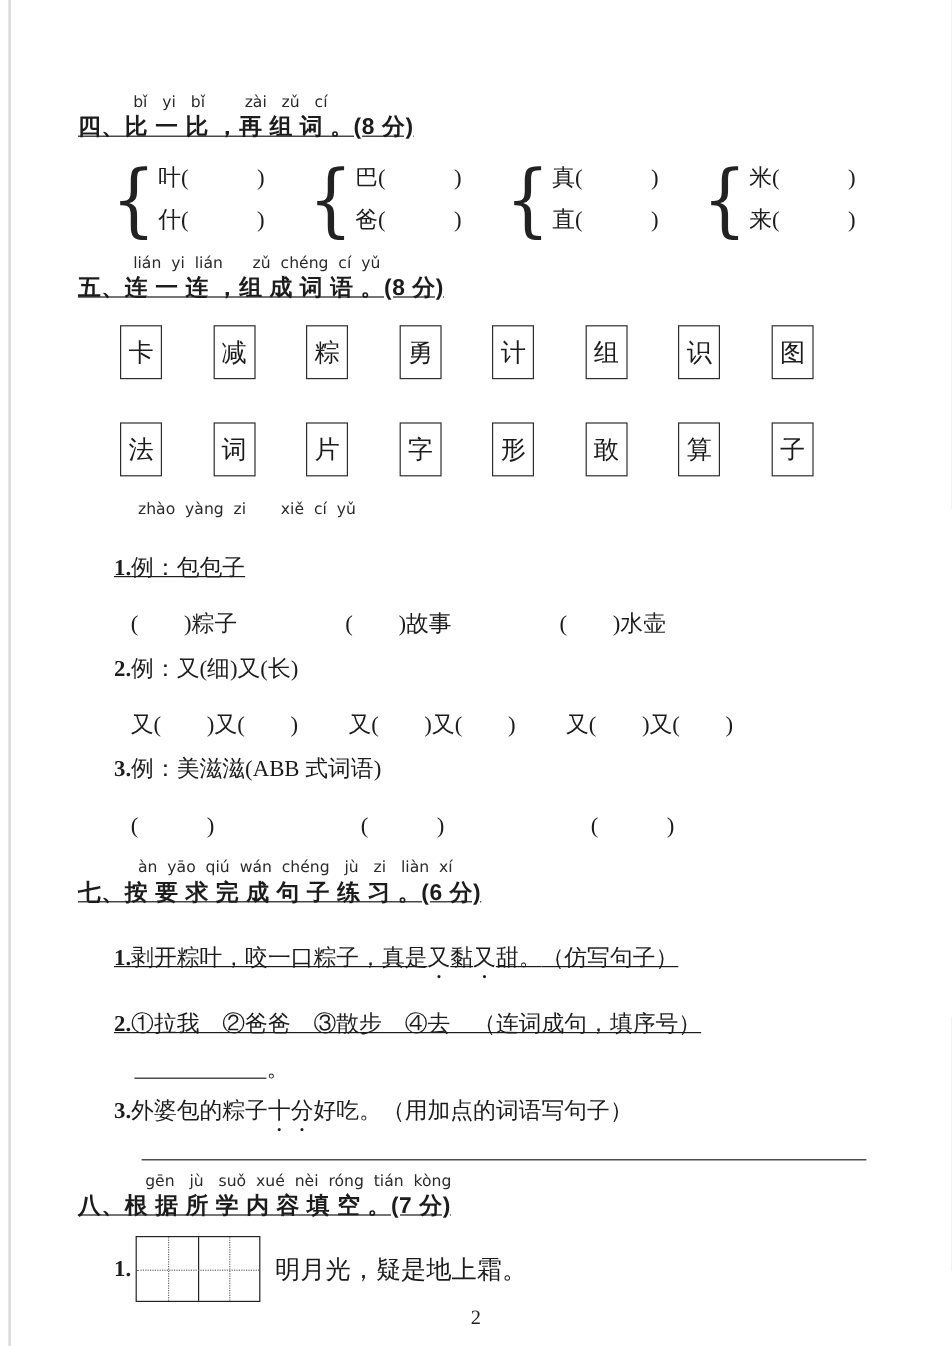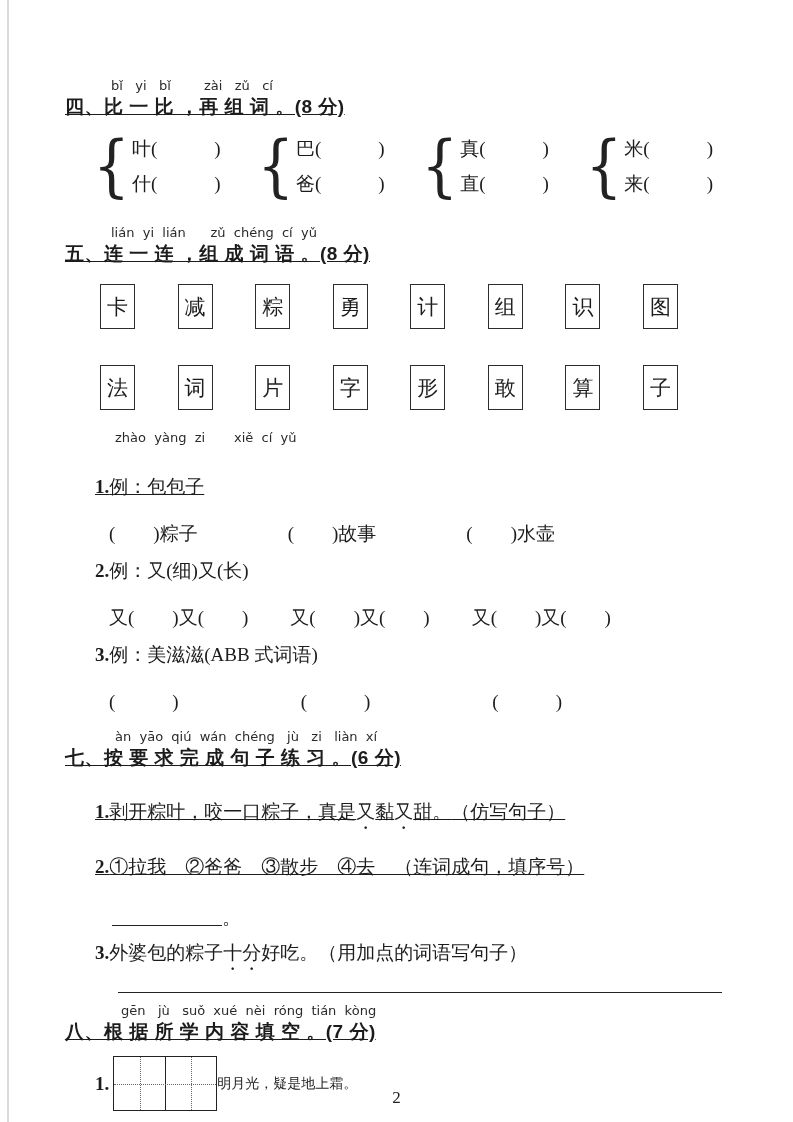--- a/index.html
+++ b/index.html
@@ -51,27 +51,27 @@
   .u-md{width:62px;}
   .u-ans{width:110px;}
   .divider{border:0;border-top:1.6px solid #222;width:604px;margin:26px 0 0 53px;}
   
   .grid-row{display:flex;align-items:center;margin:12px 0 0 30px;}
   .tzg{position:relative;width:102px;height:53px;border:1.7px solid #222;display:flex;margin-left:4px;background:#fff;}
   .tzg::after{content:"";position:absolute;top:50%;left:0;right:0;border-top:1px dotted #666;}
   .tzg-cell{flex:1;position:relative;}
   .tzg-cell + .tzg-cell{border-left:1.7px solid #222;}
   .tzg-cell::before{content:"";position:absolute;left:50%;top:0;bottom:0;border-left:1px dotted #666;}
-  .grid-text{font-size:14px;white-space:pre;}
+  .grid-text{margin-left:12px;font-size:21px;white-space:pre;}
   .page-number{
     position:absolute;bottom:14px;left:0;right:0;text-align:center;
     font-size:17px;font-family:"Liberation Serif",serif;color:#222;
   }
   .mt6{margin-top:20px;} .mt8{margin-top:8px;} .mt10{margin-top:10px;}
-  .mt12{margin-top:28px;text-decoration:underline;} .mt14{margin-top:14px;} .mt16{margin-top:24px;} .mt20{margin-top:20px;}
+  .mt12{margin-top:28px;text-decoration:underline;} .mt14{margin-top:14px;} .mt16{margin-top:11px;} .mt20{margin-top:20px;}
   .g90{gap:90px;} .g42{gap:42px;} .g120{gap:122px;}
 </style>
 </head>
 <body>
 
 <div class="page">
   <div class="scan-edge"></div>
 
   <section>
     <div class="pinyin" style="margin-left:46px">bǐ   yi   bǐ        zài   zǔ   cí</div>

